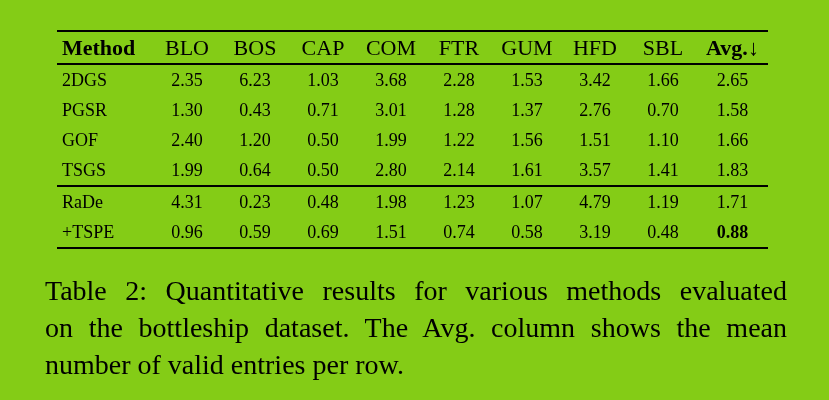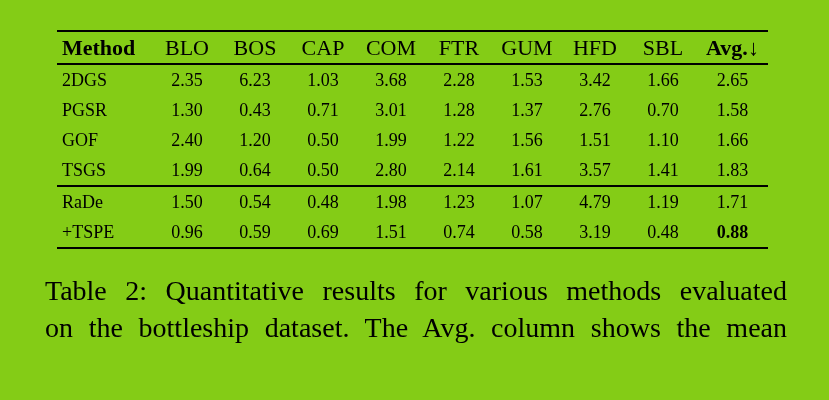--- a/index.html
+++ b/index.html
@@ -137,22 +137,22 @@
           <td>2.14</td>
           <td>1.61</td>
           <td>3.57</td>
           <td>1.41</td>
           <td>1.83</td>
         </tr>
       </tbody>
     <tbody data-group="2">
         <tr>
           <td class="method">RaDe</td>
-          <td>1.50</td>
-          <td>0.54</td>
+          <td>4.31</td>
+          <td>0.23</td>
           <td>0.48</td>
           <td>1.98</td>
           <td>1.23</td>
           <td>1.07</td>
           <td>4.79</td>
           <td>1.19</td>
           <td>1.71</td>
         </tr>
         <tr>
           <td class="method">+TSPE</td>
@@ -165,15 +165,16 @@
           <td>3.19</td>
           <td>0.48</td>
           <td class="bold">0.88</td>
         </tr>
       </tbody>
   </table>
 
   <div class="caption">
       <div class="caption-line justify">Table 2: Quantitative results for various methods evaluated</div>
       <div class="caption-line justify">on the bottleship dataset. The Avg. column shows the mean</div>
+      <div class="caption-line">number of valid entries per row.</div>
     </div>
 
 </div>
 
 </body></html>

